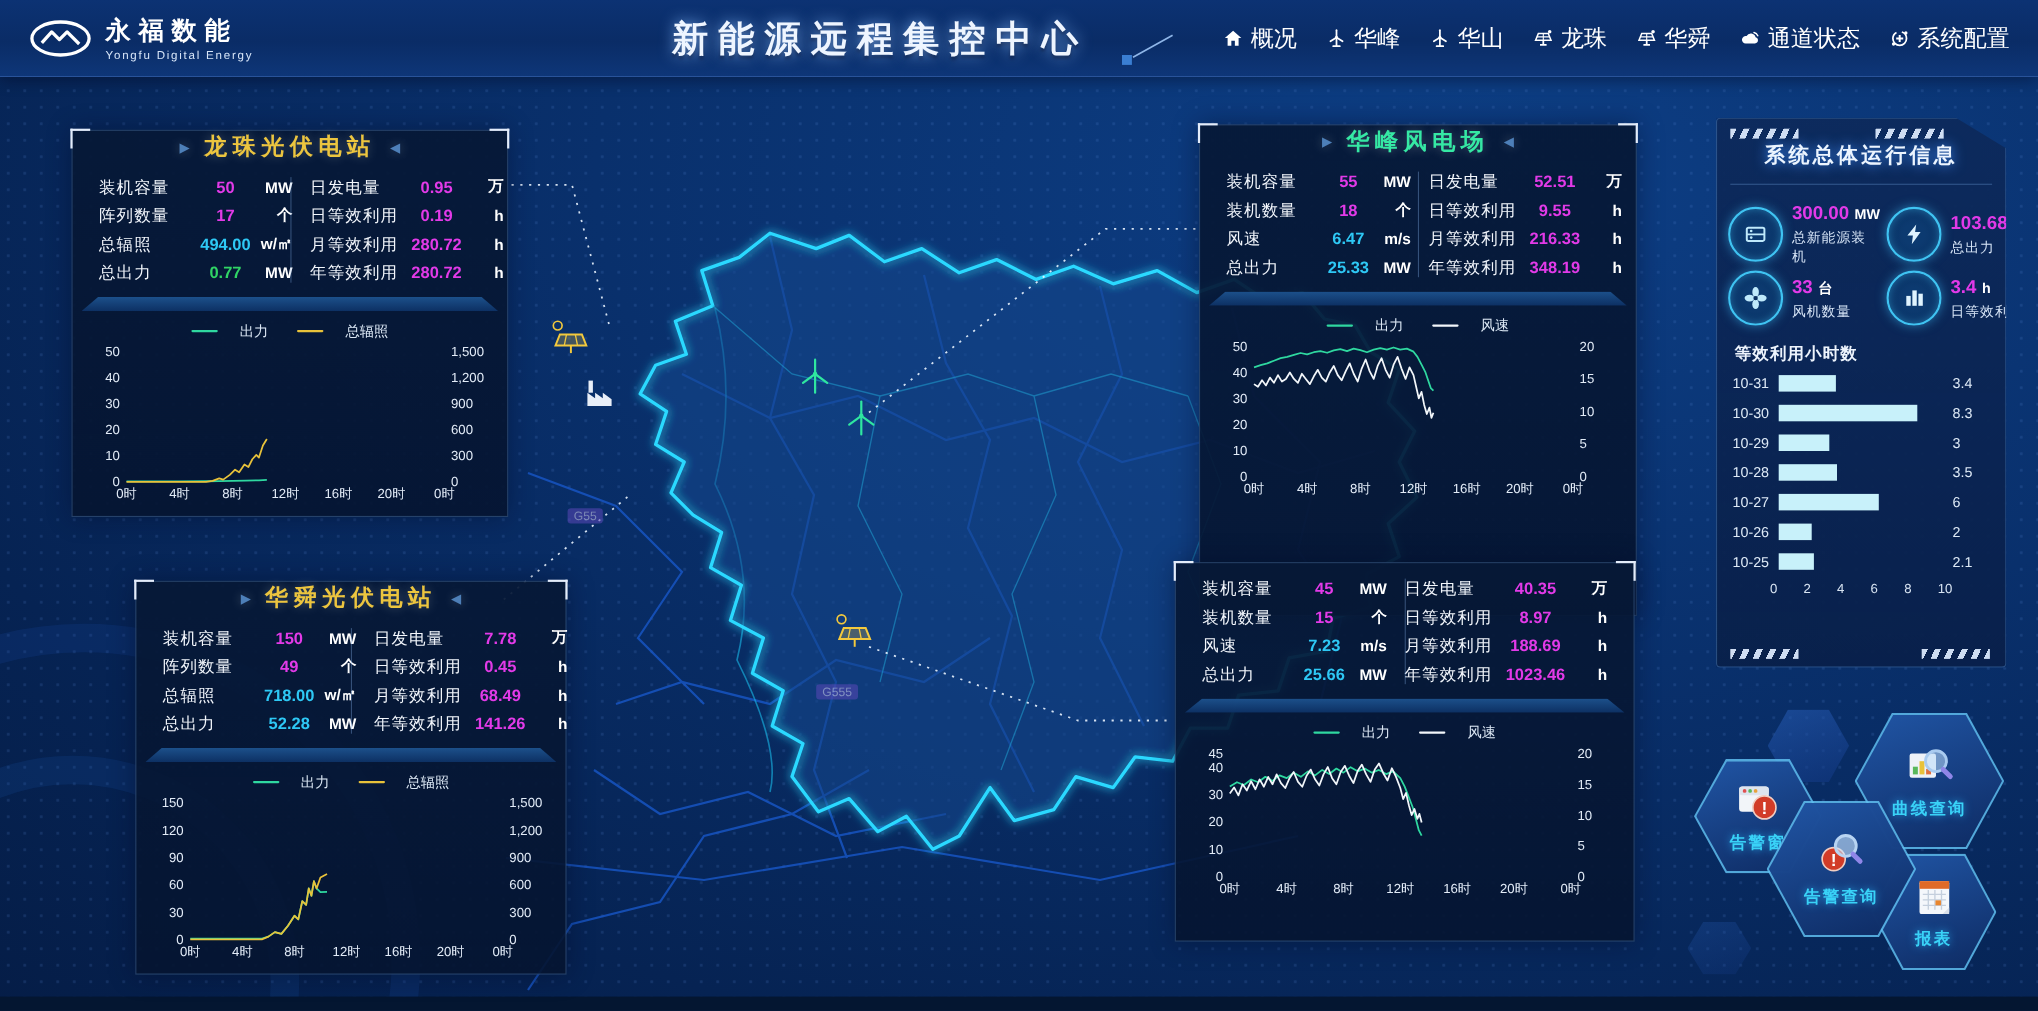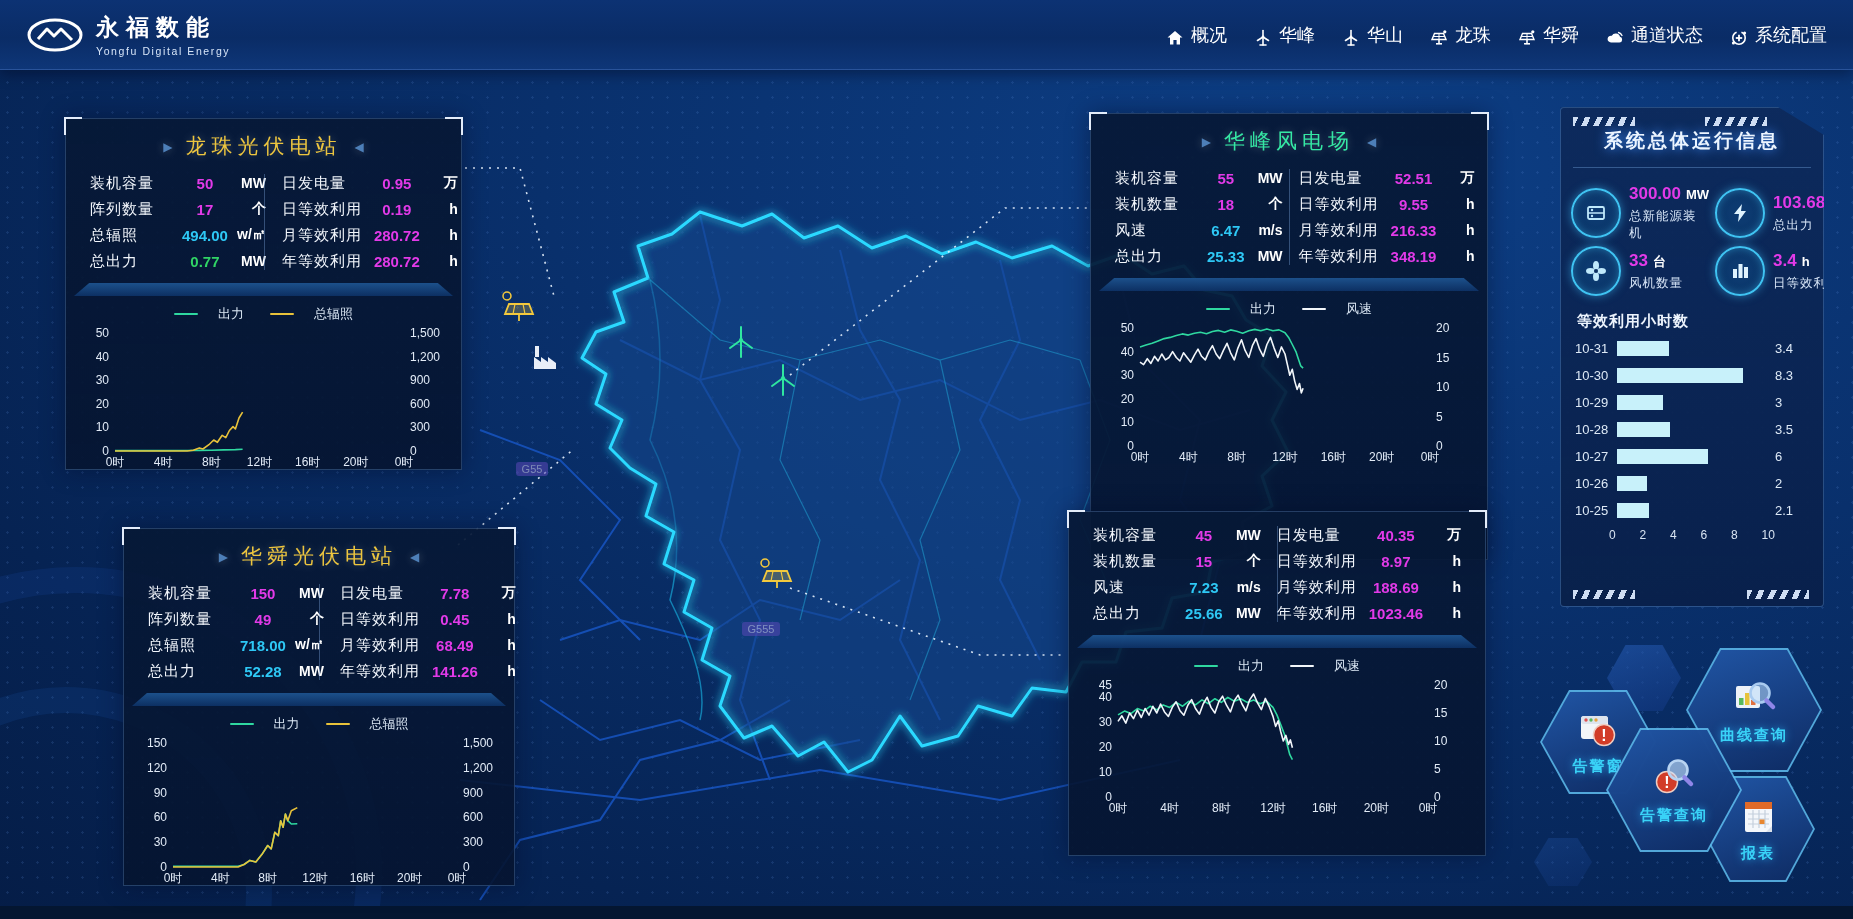--- a/index.html
+++ b/index.html
@@ -22,38 +22,38 @@
     background:linear-gradient(180deg,#0c3273 0%,#0a2c66 55%,#0e3678 100%);
     border-bottom:1px solid rgba(120,170,255,.28);box-shadow:0 3px 14px rgba(0,5,25,.45);}
   .logo{display:flex;align-items:center;gap:12px;}
   .logo-text .cn{font-size:23px;font-weight:bold;letter-spacing:7px;color:#fff;}
   .logo-text .en{font-size:10.5px;letter-spacing:1.6px;color:#d7e5f8;margin-top:2px;}
   .title-wrap{position:absolute;left:600px;top:0;width:400px;height:70px;display:flex;align-items:center;justify-content:center;}
   .page-title{margin:0;font-size:33px;font-weight:bold;letter-spacing:9px;color:#eef5ff;
     text-shadow:0 0 14px rgba(130,185,255,.9),0 3px 3px rgba(0,10,40,.7);}
   .title-decor{position:absolute;right:-72px;bottom:10px;}
   nav{margin-left:auto;display:flex;align-items:center;gap:27px;}
-  .nav-item{display:flex;align-items:flex-end;gap:7px;font-size:18px;color:#fff;cursor:pointer;white-space:nowrap;}
+  .nav-item{display:flex;align-items:center;gap:7px;font-size:21px;color:#fff;cursor:pointer;white-space:nowrap;}
   .nav-item svg{display:block;}
 
   
   #map{position:absolute;left:0;top:0;z-index:1;pointer-events:none;}
 
   
   .panel{position:absolute;z-index:5;box-sizing:border-box;
     background:linear-gradient(180deg,rgba(6,24,54,.93),rgba(5,20,48,.90));
     border:1px solid rgba(110,160,220,.30);box-shadow:0 0 22px rgba(0,10,40,.45);}
   .panel::before,.panel::after{content:"";position:absolute;width:16px;height:16px;border:0 solid #e3ecfa;}
   .panel::before{left:-2px;top:-2px;border-left-width:2px;border-top-width:2px;}
   .panel::after{right:-2px;top:-2px;border-right-width:2px;border-top-width:2px;}
   #panel-longzhu{left:65px;top:118px;width:397px;height:352px;}
   #panel-huafeng{left:1090px;top:113px;width:398px;height:447px;}
   #panel-huashun{left:123px;top:528px;width:392px;height:358px;}
   #panel-huashan{left:1068px;top:511px;width:418px;height:345px;}
-  .p-title{text-align:center;padding-top:13px;font-size:21px;font-weight:normal;letter-spacing:5px;
+  .p-title{text-align:center;font-size:21px;font-weight:bold;letter-spacing:5px;
     text-shadow:0 0 10px rgba(255,255,255,.25);}
   .p-title .arr{font-size:12px;color:#4d7fb8;letter-spacing:0;margin:0 13px;vertical-align:2px;}
   .p-metrics{display:grid;grid-template-columns:1fr 1fr;margin:10px 16px 0;position:relative;}
   .p-metrics::after{content:"";position:absolute;left:50%;top:4px;bottom:4px;width:1px;background:rgba(130,170,225,.38);}
   .m-col{padding:0 8px;}
   .m-row{display:grid;grid-template-columns:92px 1fr 38px;align-items:center;height:26px;font-size:15px;}
   .m-row .lb{color:#f2f6fc;letter-spacing:1px;}
   .m-row .val{text-align:center;font-weight:bold;}
   .m-row .unit{text-align:right;color:#fff;font-weight:bold;font-size:14px;}
   .p-wedge{height:13px;margin:9px 8px 0;background:linear-gradient(180deg,#1d538f,#0d3165);
@@ -200,20 +200,27 @@
   <div class="logo">
     <svg width="58" height="38" viewBox="0 0 58 38">
       <ellipse cx="29" cy="19" rx="26" ry="15" fill="none" stroke="#fff" stroke-width="3"></ellipse>
       <polyline points="12,23 21,13 28,20 35,13 46,24" fill="none" stroke="#fff" stroke-width="3" stroke-linejoin="round"></polyline>
     </svg>
     <div class="logo-text">
       <div class="cn">永福数能</div>
       <div class="en">Yongfu Digital Energy</div>
     </div>
   </div>
+  <div class="title-wrap">
+    <h1 class="page-title">新能源远程集控中心</h1>
+    <svg class="title-decor" width="56" height="30">
+      <line x1="50" y1="2" x2="14" y2="22" stroke="#8fb6e8" stroke-width="1.5"></line>
+      <rect x="4" y="20" width="9" height="9" fill="#3a7ed2"></rect>
+    </svg>
+  </div>
   <nav>
       <div class="nav-item">
         <span>
           <svg width="18" height="18" viewBox="0 0 18 18">
             <path d="M9 2 L16.5 8.5 H14 V15.5 H10.6 V11 H7.4 V15.5 H4 V8.5 H1.5 Z" fill="#fff"></path>
           </svg>
         </span>
         <span>概况</span>
       </div>
       <div class="nav-item">

